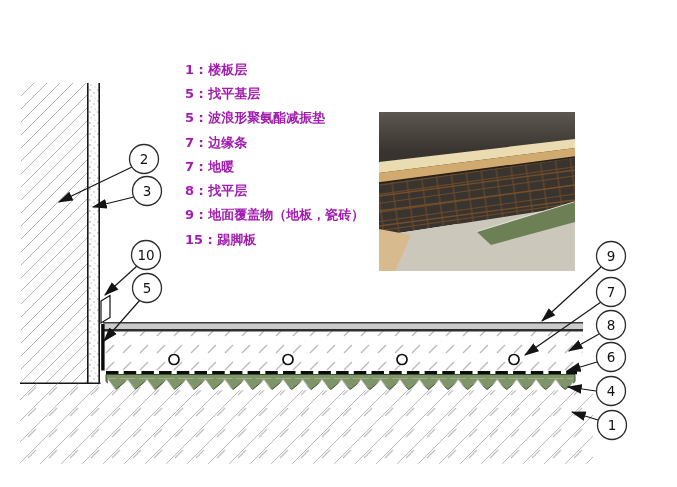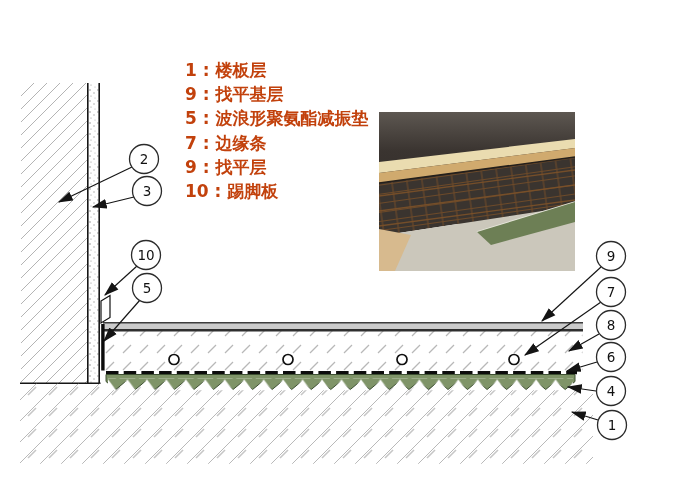--- a/index.html
+++ b/index.html
@@ -1,22 +1,22 @@
 <!DOCTYPE html>
 <html><head>
 <meta charset="utf-8">
 <style>
   html,body{margin:0;padding:0;background:#ffffff;}
   .stage{position:relative;width:677px;height:487px;background:#fff;overflow:hidden;
          font-family:"DejaVu Sans",sans-serif;}
   .diagram{position:absolute;left:0;top:0;}
   .photo{position:absolute;left:379px;top:112px;width:196px;height:159px;overflow:hidden;}
   .legend{position:absolute;left:185px;top:58px;}
-  .legend-item{height:24.22px;line-height:24.22px;font-size:17px;font-weight:bold;
-               color:#c2410c;white-space:nowrap;}
+  .legend-item{height:24.22px;line-height:24.22px;font-size:13px;font-weight:bold;
+               color:#a21caf;white-space:nowrap;}
   .co{fill:#ffffff;stroke:#2b2b2b;stroke-width:1.3;}
   .cot{font-size:13.5px;fill:#111;text-anchor:middle;}
   .arrow{stroke:#141414;stroke-width:1.15;fill:none;}
   .wline{stroke:#161616;stroke-width:1.6;}
 </style>
 </head>
 <body>
 
 <div class="stage">
 
@@ -159,20 +159,22 @@
       <text class="cot" x="611" y="395.7">4</text>
     </g>
     <g>
       <circle class="co" cx="612" cy="425" r="14.5"></circle>
       <text class="cot" x="612" y="429.7">1</text>
     </g>
   </svg>
 
   <div class="legend">
     <div class="legend-item">1 : 楼板层</div>
-    <div class="legend-item">9 : 找平基层</div>
+    <div class="legend-item">5 : 找平基层</div>
     <div class="legend-item">5 : 波浪形聚氨酯减振垫</div>
     <div class="legend-item">7 : 边缘条</div>
-    <div class="legend-item">9 : 找平层</div>
-    <div class="legend-item">10 : 踢脚板</div>
+    <div class="legend-item">7 : 地暖</div>
+    <div class="legend-item">8 : 找平层</div>
+    <div class="legend-item">9 : 地面覆盖物（地板，瓷砖）</div>
+    <div class="legend-item">15 : 踢脚板</div>
   </div>
 
 </div>
 
 </body></html>

